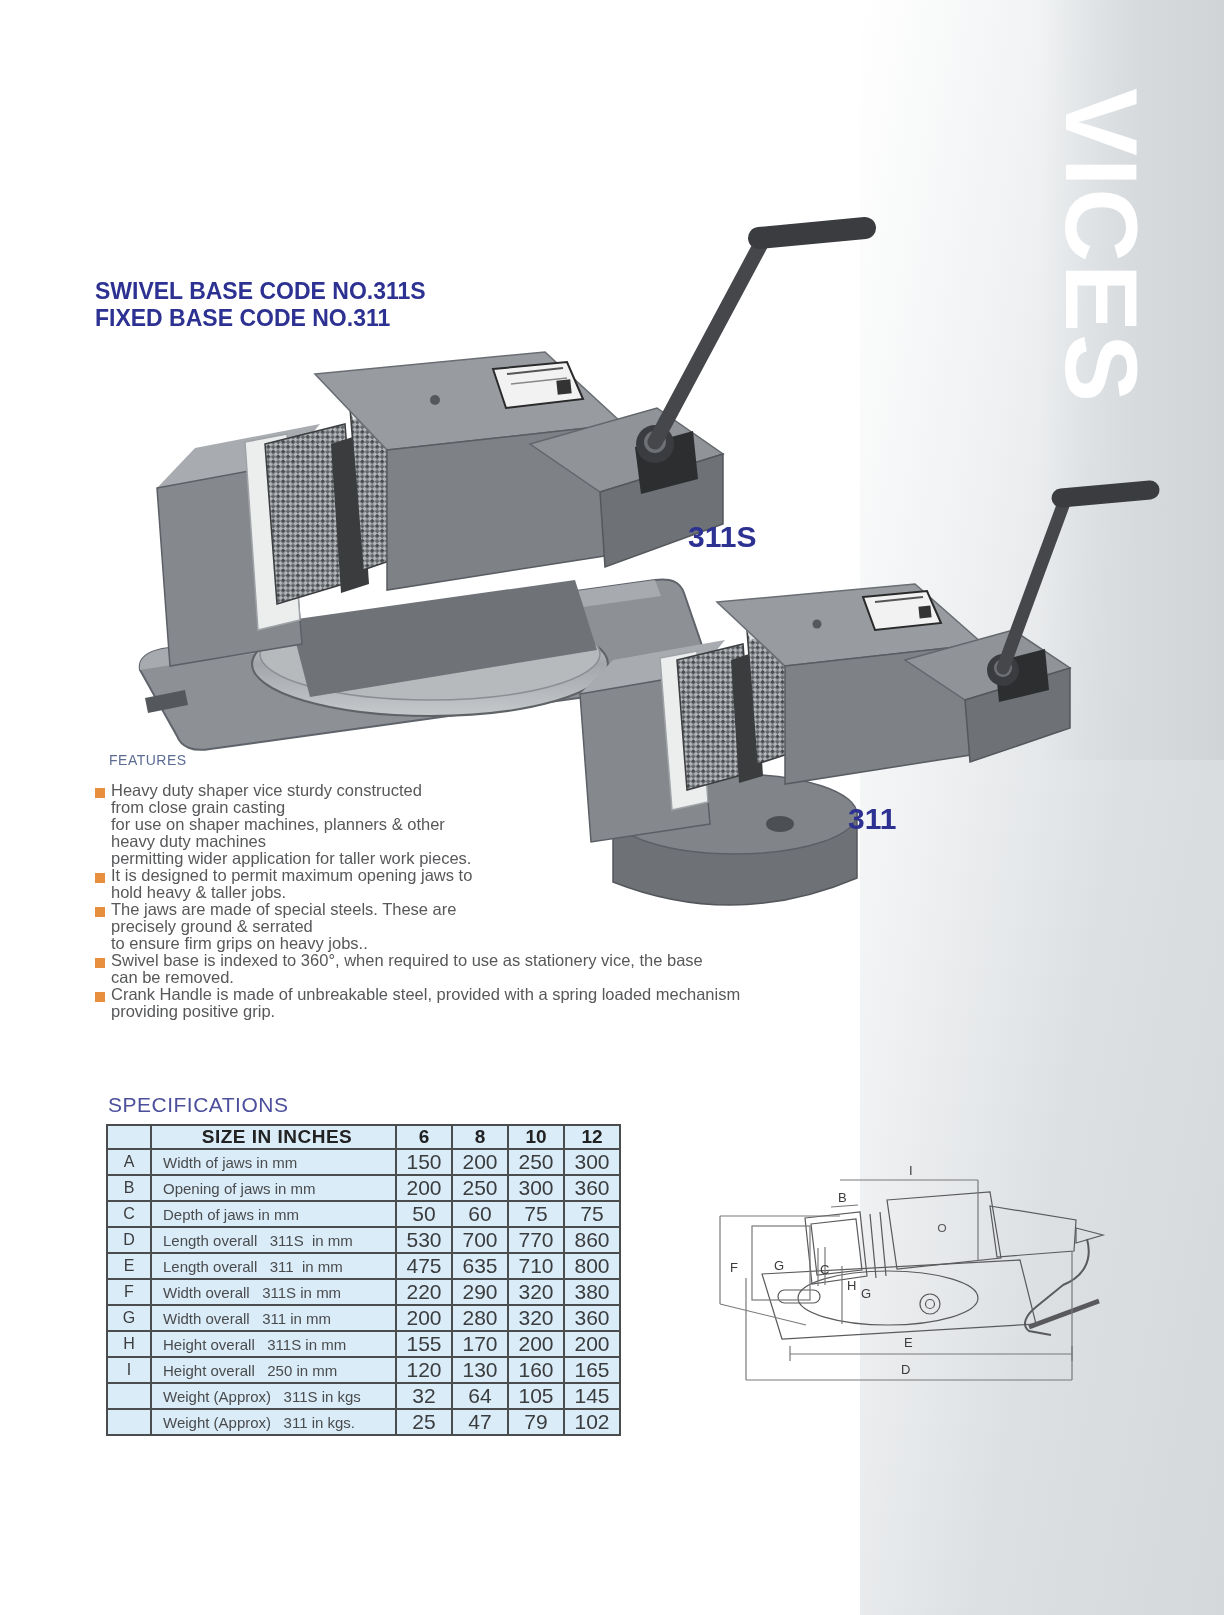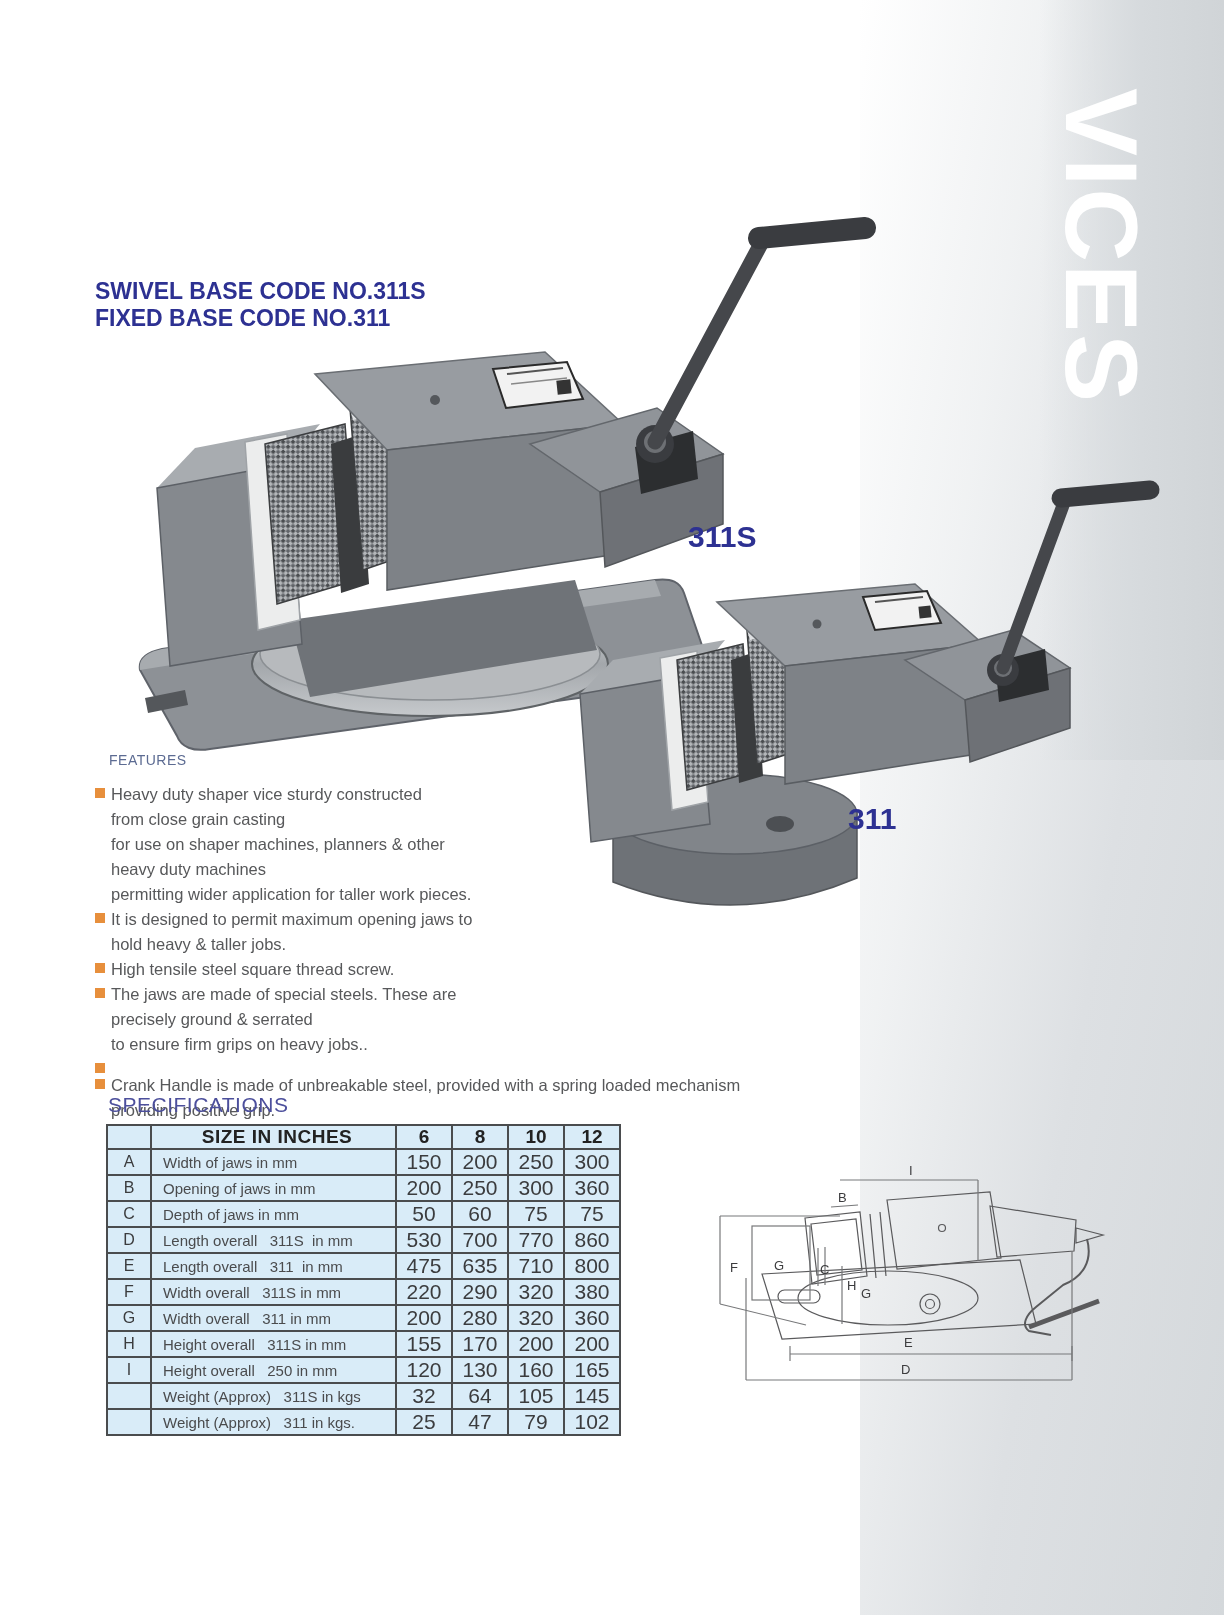--- a/index.html
+++ b/index.html
@@ -31,21 +31,21 @@
   .model-label{position:absolute;color:#2d3192;font-weight:bold;font-size:30px;}
   .model-311s{left:688px;top:520px;}
   .model-311{left:848px;top:802px;}
   
   .features{position:absolute;left:95px;top:752px;width:740px;}
   .features h2{margin:0 0 14px 14px;font-size:14px;font-weight:normal;color:#5c6b92;letter-spacing:.5px;}
   .features ul{list-style:none;margin:0;padding:0;}
   .features li{display:flex;align-items:flex-start;margin:0;}
   .features .bullet{flex:0 0 auto;width:10px;height:10px;background:#e78f3c;margin:6px 6px 0 0;}
   .features .ftext{
-    font-size:16.5px;line-height:25px;color:#57585a;white-space:pre-line;
+    font-size:16.5px;line-height:17px;color:#57585a;white-space:pre-line;
   }
   
   .spec-heading{position:absolute;left:108px;top:1093px;margin:0;font-size:21px;font-weight:normal;color:#4c4f9c;letter-spacing:.5px;text-align:right;}
   .spec-table-wrap{position:absolute;left:106px;top:1124px;}
   table.spec{border-collapse:collapse;}
   table.spec td{
     border:2px solid #4a4c4e;background:#d9ecf8;color:#3b3c3e;
     height:21.5px;padding:0 4px;vertical-align:middle;
   }
   table.spec td.key{width:34px;min-width:34px;text-align:center;font-size:16px;}
@@ -211,30 +211,28 @@
 heavy duty machines
 permitting wider application for taller work pieces.</span>
         </li>
         <li>
           <span class="bullet"></span>
           <span class="ftext">It is designed to permit maximum opening jaws to
 hold heavy &amp; taller jobs.</span>
         </li>
         <li>
           <span class="bullet"></span>
-          <span class="ftext">High tensile steel square thread screw.</span>
-        </li>
-        <li>
-          <span class="bullet"></span>
           <span class="ftext">The jaws are made of  special steels. These are
 precisely ground &amp; serrated
 to ensure firm grips on heavy jobs..</span>
         </li>
         <li>
           <span class="bullet"></span>
+          <span class="ftext">Swivel base is indexed to 360°, when required to use as stationery vice, the base
+can be removed.</span>
         </li>
         <li>
           <span class="bullet"></span>
           <span class="ftext">Crank Handle is made of unbreakable steel, provided with a spring loaded mechanism
 providing positive grip.</span>
         </li>
       </ul>
   </div>
 
   <h2 class="spec-heading">SPECIFICATIONS</h2>

